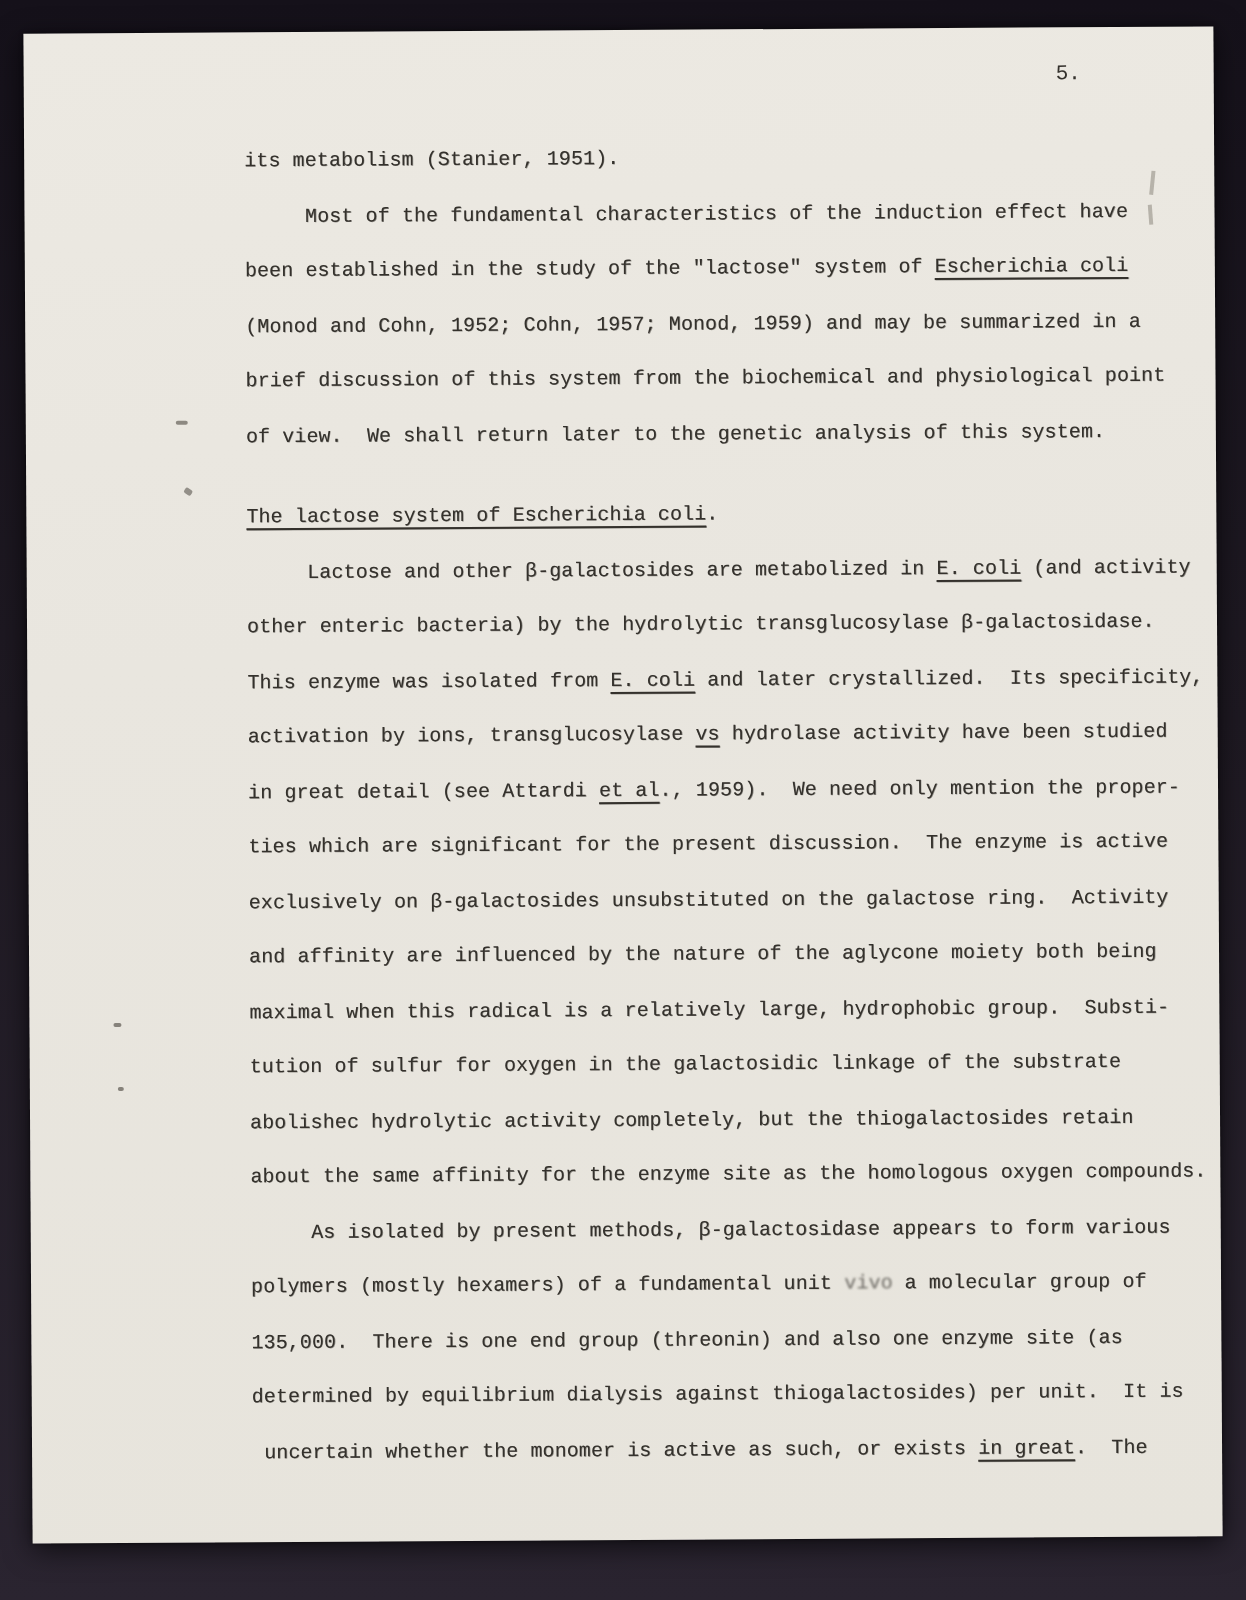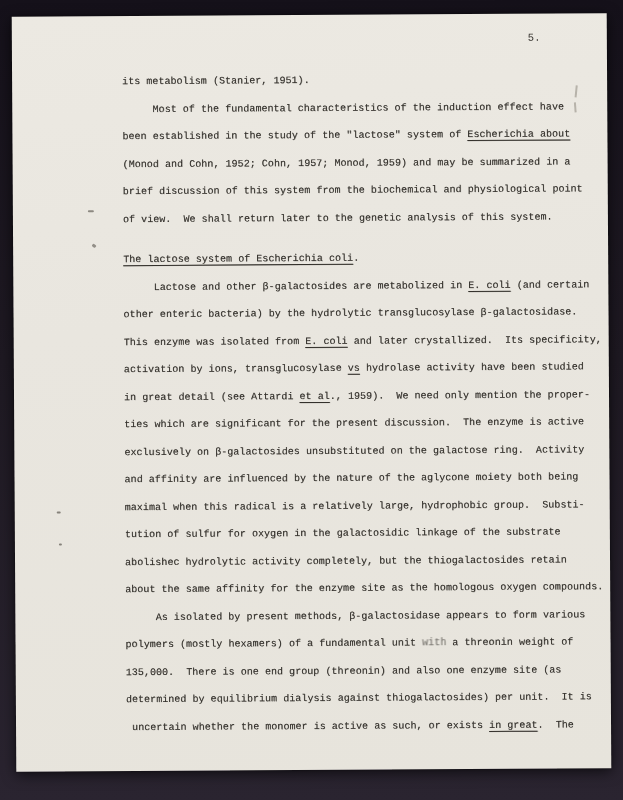--- a/index.html
+++ b/index.html
@@ -91,39 +91,39 @@
 </style>
 </head>
 <body>
 
 <div class="scan-stage">
   <div class="paper">
     <div class="page-number">5.</div>
     <div class="text-block">
         <div class="line"><span>its metabolism (Stanier, 1951).</span></div>
         <div class="line"><span>     Most of the fundamental characteristics of the induction effect have</span></div>
-        <div class="line"><span>been established in the study of the "lactose" system of </span><span class="u">Escherichia about</span></div>
+        <div class="line"><span>been established in the study of the "lactose" system of </span><span class="u">Escherichia coli</span></div>
         <div class="line"><span>(Monod and Cohn, 1952; Cohn, 1957; Monod, 1959) and may be summarized in a</span></div>
         <div class="line"><span>brief discussion of this system from the biochemical and physiological point</span></div>
         <div class="line"><span>of view.  We shall return later to the genetic analysis of this system.</span></div>
         <div class="line heading"><span class="u">The lactose system of Escherichia coli</span><span>.</span></div>
-        <div class="line"><span>     Lactose and other β-galactosides are metabolized in </span><span class="u">E. coli</span><span> (and certain</span></div>
+        <div class="line"><span>     Lactose and other β-galactosides are metabolized in </span><span class="u">E. coli</span><span> (and activity</span></div>
         <div class="line"><span>other enteric bacteria) by the hydrolytic transglucosylase β-galactosidase.</span></div>
         <div class="line"><span>This enzyme was isolated from </span><span class="u">E. coli</span><span> and later crystallized.  Its specificity,</span></div>
         <div class="line"><span>activation by ions, transglucosylase </span><span class="u">vs</span><span> hydrolase activity have been studied</span></div>
         <div class="line"><span>in great detail (see Attardi </span><span class="u">et al</span><span>., 1959).  We need only mention the proper-</span></div>
         <div class="line"><span>ties which are significant for the present discussion.  The enzyme is active</span></div>
         <div class="line"><span>exclusively on β-galactosides unsubstituted on the galactose ring.  Activity</span></div>
         <div class="line"><span>and affinity are influenced by the nature of the aglycone moiety both being</span></div>
         <div class="line"><span>maximal when this radical is a relatively large, hydrophobic group.  Substi-</span></div>
         <div class="line"><span>tution of sulfur for oxygen in the galactosidic linkage of the substrate</span></div>
         <div class="line"><span>abolishec hydrolytic activity completely, but the thiogalactosides retain</span></div>
         <div class="line"><span>about the same affinity for the enzyme site as the homologous oxygen compounds.</span></div>
         <div class="line"><span>     As isolated by present methods, β-galactosidase appears to form various</span></div>
-        <div class="line"><span>polymers (mostly hexamers) of a fundamental unit </span><span class="faded">with</span><span> a threonin weight of</span></div>
+        <div class="line"><span>polymers (mostly hexamers) of a fundamental unit </span><span class="faded">vivo</span><span> a molecular group of</span></div>
         <div class="line"><span>135,000.  There is one end group (threonin) and also one enzyme site (as</span></div>
         <div class="line"><span>determined by equilibrium dialysis against thiogalactosides) per unit.  It is</span></div>
         <div class="line"><span> uncertain whether the monomer is active as such, or exists </span><span class="u">in great</span><span>.  The</span></div>
       </div>
     <span class="pencil-mark mark-dash-1"></span>
     <span class="pencil-mark mark-tick-1"></span>
     <span class="pencil-mark mark-dot-1"></span>
     <span class="pencil-mark mark-dot-2"></span>
     <span class="handwriting-mark">
       <span class="stroke-a"></span>

